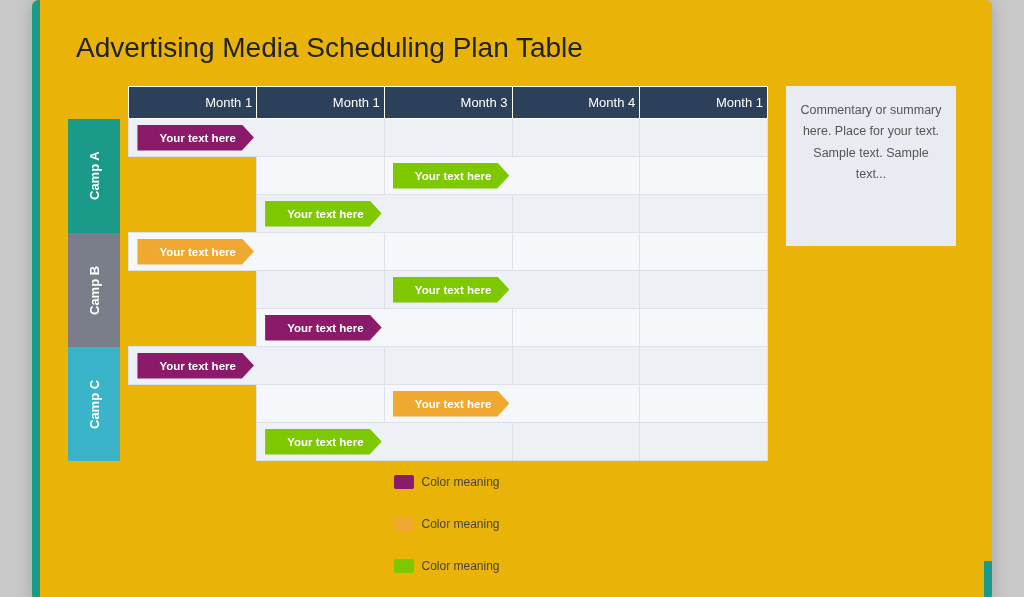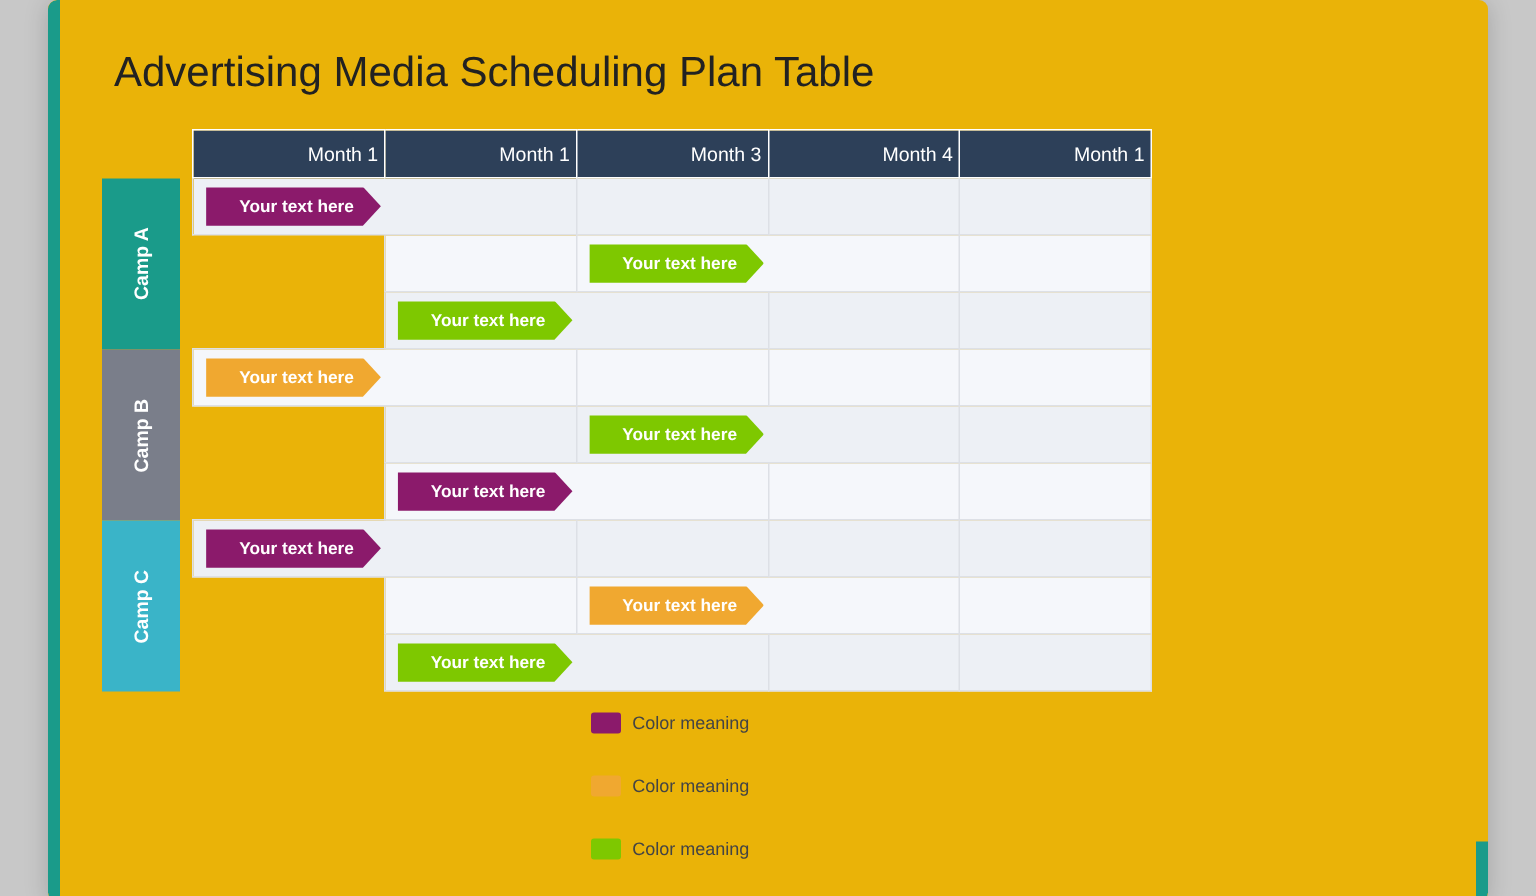--- a/index.html
+++ b/index.html
@@ -316,15 +316,16 @@
           <span>Color meaning</span>
         </div>
         <div class="legend-item">
           <div class="legend-box" style="background:#7ec800;"></div>
           <span>Color meaning</span>
         </div>
       </div>
     </div>
 
     <div class="summary-section">
+      <div class="summary-body">Commentary or summary here. Place for your text. Sample text. Sample text...</div>
     </div>
   </div>
 </div>
 
 </body></html>

